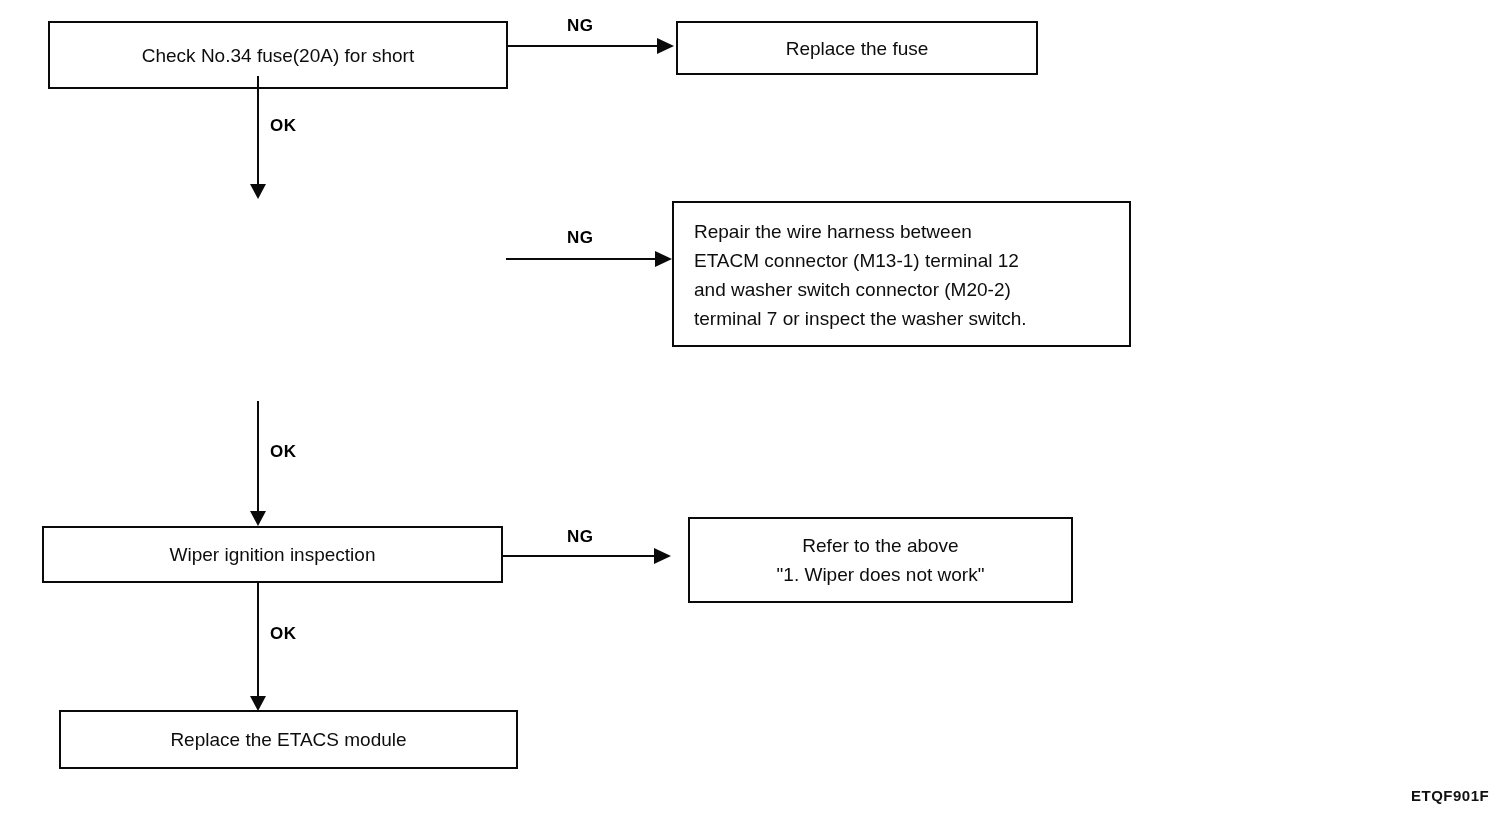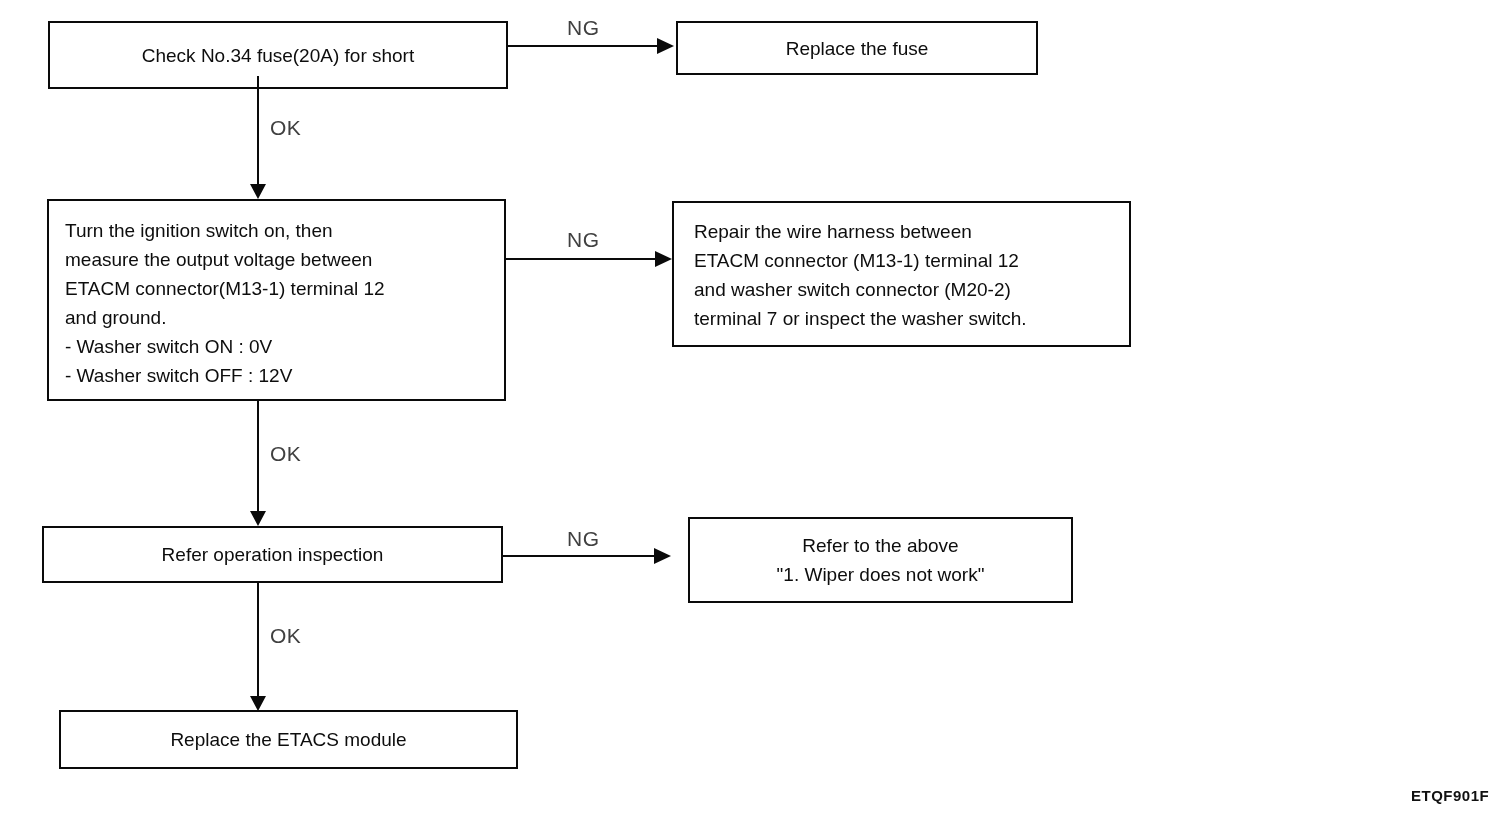--- a/index.html
+++ b/index.html
@@ -31,23 +31,23 @@
   }
   .box.multiline {
     display: block;
     text-align: left;
   }
   .box .txt {
     white-space: pre-line;
   }
   .branch-label {
     position: absolute;
-    font-size: 21px;
-    font-weight: normal;
-    color: #404040;
+    font-size: 17px;
+    font-weight: bold;
+    color: #000000;
     letter-spacing: 0.5px;
   }
   .shaft-h {
     position: absolute;
     height: 2px;
     background: #0a0a0a;
   }
   .shaft-v {
     position: absolute;
     width: 2px;
@@ -116,44 +116,36 @@
   <div class="head-right" id="a1-head"></div>
   <div class="branch-label" id="ng1">NG</div>
   <div class="box" id="n-replace-fuse">
     <span class="txt">Replace the fuse</span>
   </div>
 
   <div class="shaft-v" id="v1-shaft"></div>
   <div class="head-down" id="v1-head"></div>
   <div class="branch-label" id="ok1">OK</div>
 
-  <div class="box multiline" id="n-measure-voltage">
-    <span class="txt">Turn the ignition switch on, then
-measure the output voltage between
-ETACM connector(M13-1) terminal 12
-and ground.
-- Washer switch ON : 0V
-- Washer switch OFF : 12V</span>
-  </div>
   <div class="shaft-h" id="a2-shaft"></div>
   <div class="head-right" id="a2-head"></div>
   <div class="branch-label" id="ng2">NG</div>
   <div class="box multiline" id="n-repair-harness">
     <span class="txt">Repair the wire harness between
 ETACM connector (M13-1) terminal 12
 and washer switch connector (M20-2)
 terminal 7 or inspect the washer switch.</span>
   </div>
 
   <div class="shaft-v" id="v2-shaft"></div>
   <div class="head-down" id="v2-head"></div>
   <div class="branch-label" id="ok2">OK</div>
 
   <div class="box" id="n-wiper-inspect">
-    <span class="txt">Refer operation inspection</span>
+    <span class="txt">Wiper ignition inspection</span>
   </div>
   <div class="shaft-h" id="a3-shaft"></div>
   <div class="head-right" id="a3-head"></div>
   <div class="branch-label" id="ng3">NG</div>
   <div class="box" id="n-refer-above">
     <span class="txt">Refer to the above
 "1. Wiper does not work"</span>
   </div>
 
   <div class="shaft-v" id="v3-shaft"></div>

